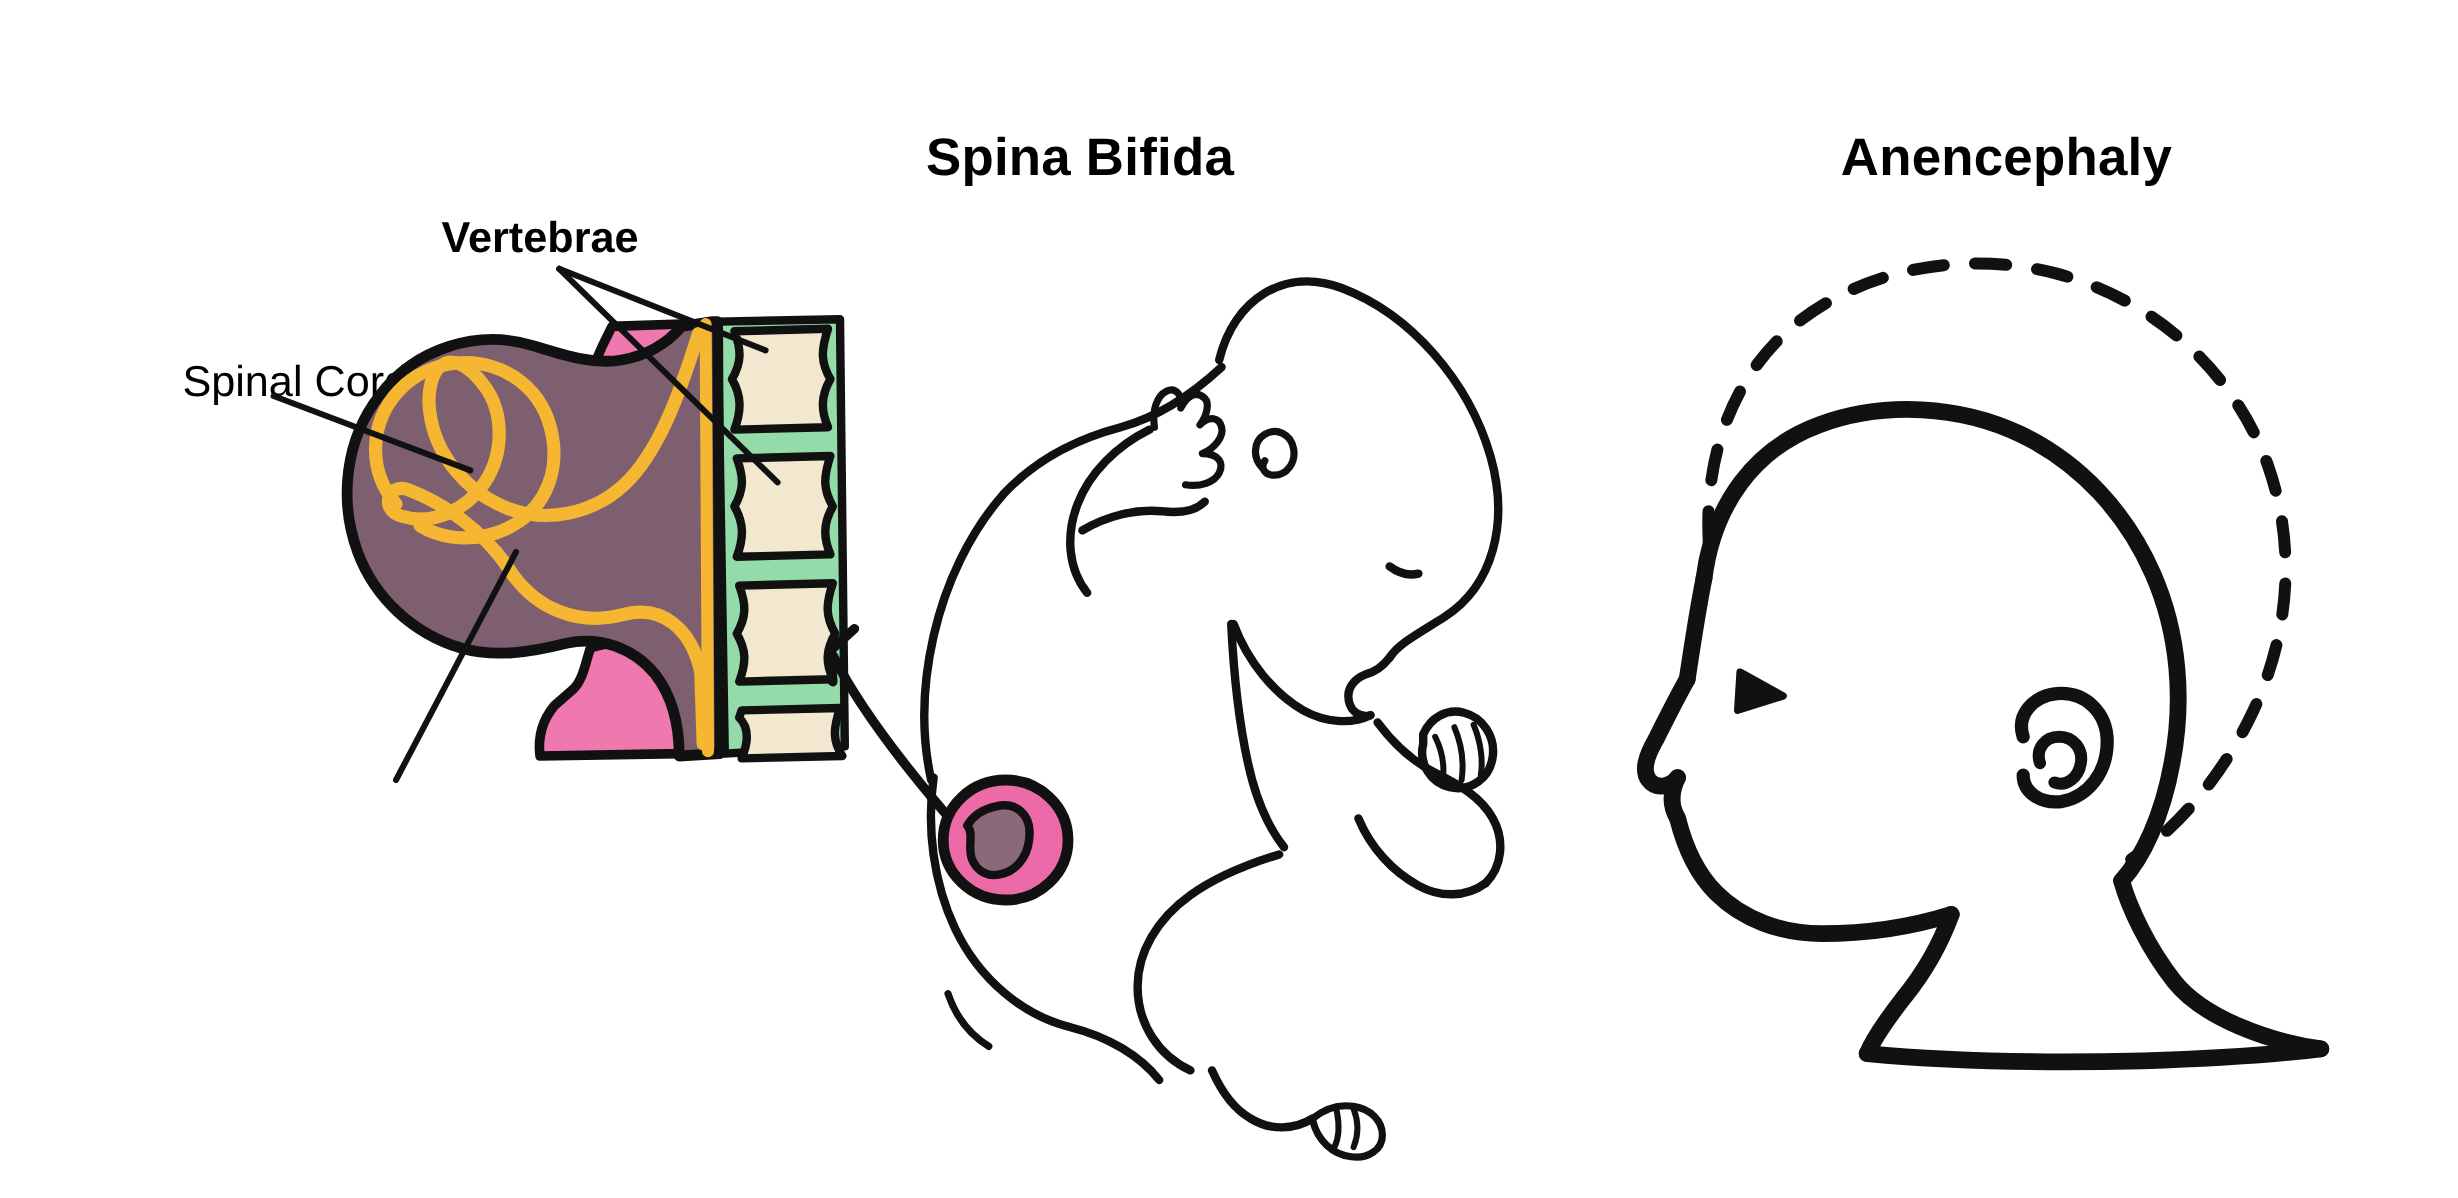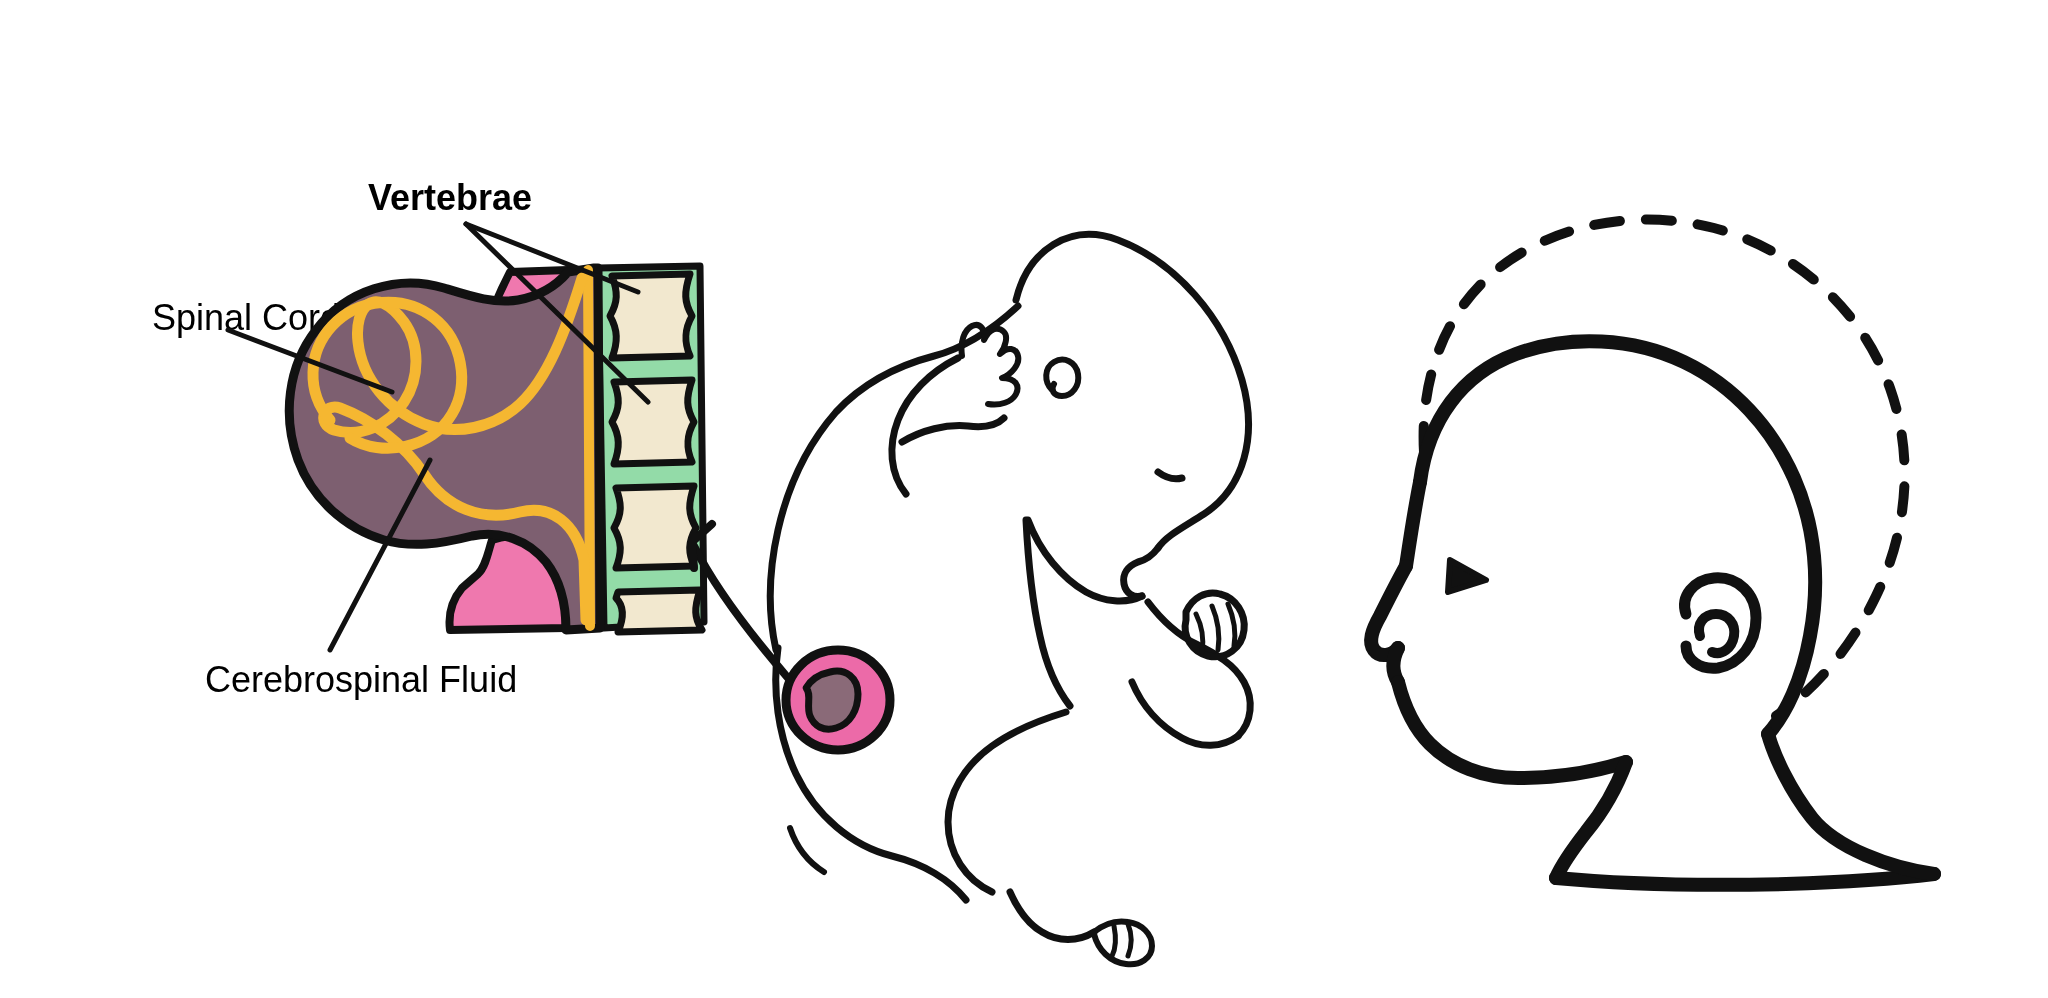--- a/index.html
+++ b/index.html
@@ -47,27 +47,28 @@
   #label-csf { left: 205px; top: 662px; }
 
   svg { display: block; overflow: visible; }
   .svg-abs { position: absolute; left: 0; top: 0; }
 </style>
 </head>
 <body>
 
 <div id="figure">
 
-
+  <div class="panel-title" id="title-spina">Spina Bifida</div>
+
+  <div class="panel-title" id="title-anen">Anencephaly</div>
 
   <div class="callout-label" id="label-vertebrae">Vertebrae</div>
 
   <div class="callout-label" id="label-spinalcord">Spinal Cord</div>
 
-  <div class="callout-label" id="label-csf">Cerebrospinal Fluid</div>
 
   <svg class="svg-abs" width="2048" height="998" viewBox="0 0 2048 998">
 
     <g>
 
       <path d="M 598 268 L 700 266 L 704 622 L 604 628 Z" fill="#93dba8" stroke="#111111" stroke-width="7" stroke-linejoin="round"></path>
 
       <path d="M 510 272 L 568 270 L 568 452 C 568 470 556 482 538 486
                L 476 494 C 466 468 462 440 462 414
                C 470 372 486 318 510 272 Z" fill="#ef78ae" stroke="#111111" stroke-width="8" stroke-linejoin="round"></path>

